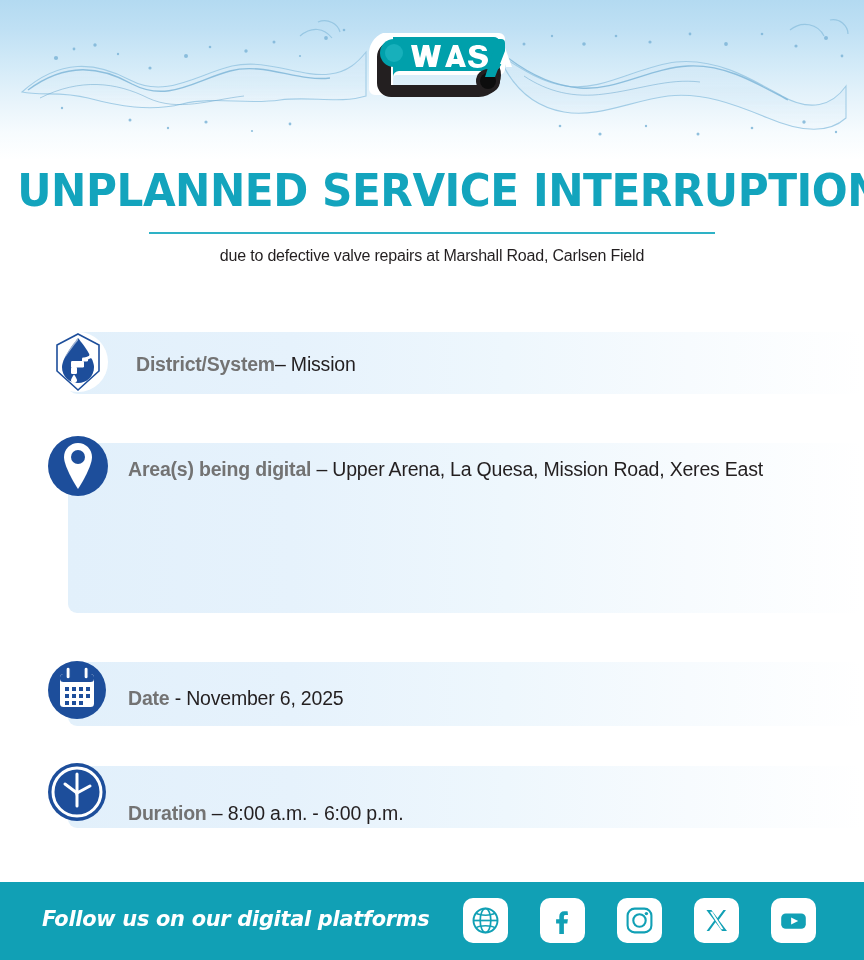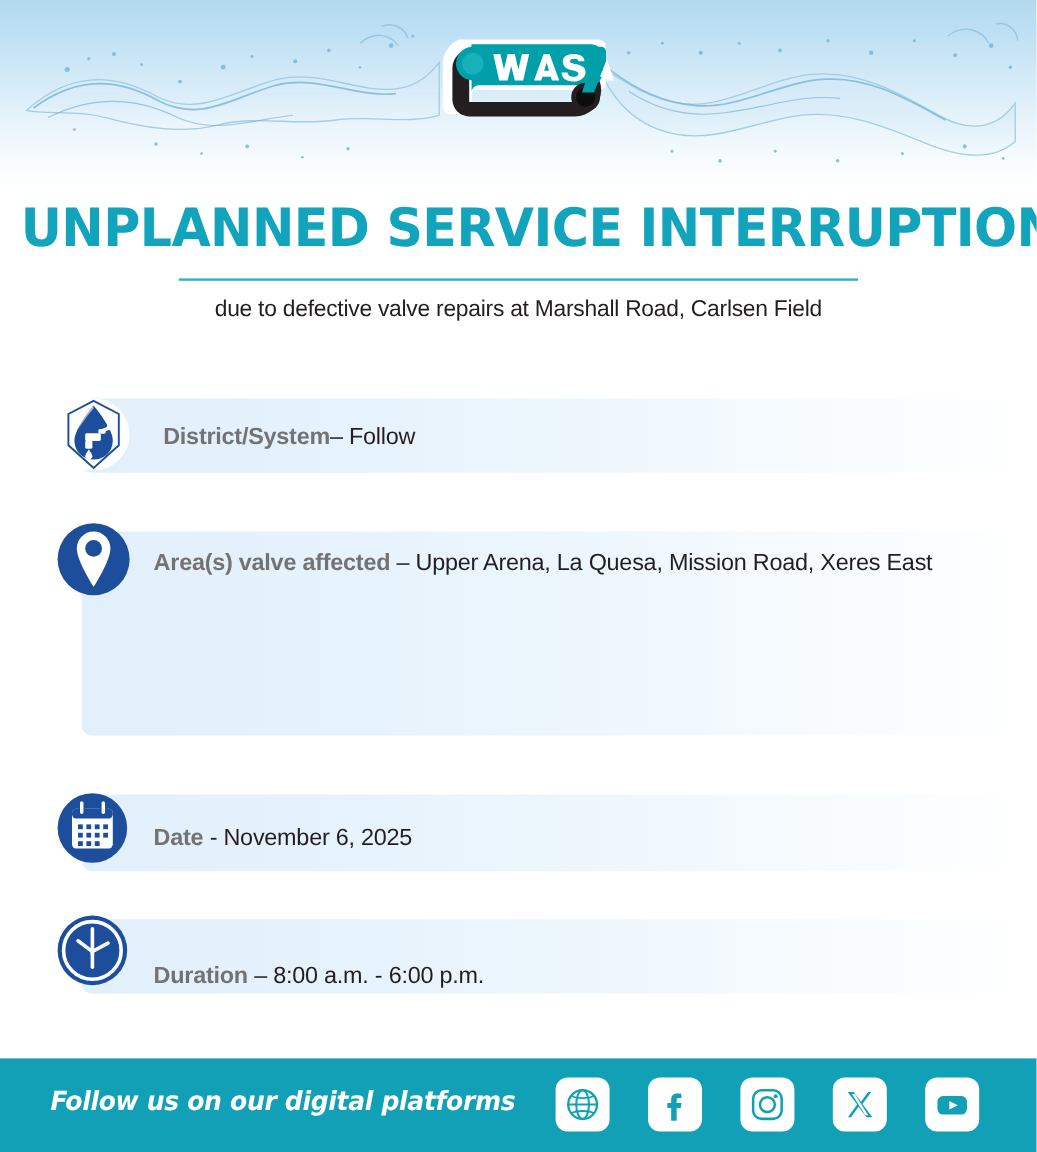--- a/index.html
+++ b/index.html
@@ -78,21 +78,21 @@
 
   .title-rule {
     width: 566px;
     height: 2px;
     background: #2eb2c6;
     margin: 18px auto 0 auto;
   }
 
   .subtitle {
     font-family: "Liberation Sans", sans-serif;
-    font-size: 19px;
+    font-size: 16px;
     color: #231f20;
     margin-top: 13px;
     letter-spacing: -0.2px;
     white-space: nowrap;
   }
 
   
   .info-row {
     position: absolute;
     left: 0;
@@ -324,36 +324,36 @@
           <rect x="24" y="36" width="6" height="7" rx="1.2"></rect>
           <rect x="35" y="26.5" width="6" height="4" rx="1.2"></rect>
           <path d="M37,27 L44,24 L45,26.5 L38,30 Z"></path>
           <circle cx="44.5" cy="25" r="2.4"></circle>
           <path d="M27,43.5 C27,43.5 24,47.5 24,49.3 C24,50.9 25.3,52 27,52
                    C28.7,52 30,50.9 30,49.3 C30,47.5 27,43.5 27,43.5 Z"></path>
         </g>
       </svg>
     </div>
     <div class="row-text">
-      <b>District/System</b><span>–</span>&nbsp;<span>Follow</span>
+      <b>District/System</b><span>–</span>&nbsp;<span>Mission</span>
     </div>
   </div>
 
   <div class="info-row" id="row-area">
     <div class="panel"></div>
     <div class="row-icon">
       <svg width="62" height="62" viewBox="0 0 62 62">
         <circle cx="31" cy="31" r="30" fill="#1d4e9b"></circle>
         <path d="M31,8 C23.3,8 17,14.3 17,22 C17,32.5 31,54 31,54 C31,54 45,32.5 45,22
                  C45,14.3 38.7,8 31,8 Z" fill="#ffffff"></path>
         <circle cx="31" cy="22" r="7" fill="#1d4e9b"></circle>
       </svg>
     </div>
     <div class="row-text">
-      <b>Area(s) valve affected</b>&nbsp;<span>–</span>&nbsp;<span>Upper Arena, La Quesa, Mission Road, Xeres East</span>
+      <b>Area(s) being digital</b>&nbsp;<span>–</span>&nbsp;<span>Upper Arena, La Quesa, Mission Road, Xeres East</span>
     </div>
   </div>
 
   <div class="info-row" id="row-date">
     <div class="panel"></div>
     <div class="row-icon">
       <svg width="60" height="60" viewBox="0 0 60 60">
         <circle cx="30" cy="30" r="29" fill="#1d4e9b"></circle>
         <rect x="13" y="14" width="34" height="33" rx="3.5" fill="#ffffff"></rect>
         <rect x="13" y="14" width="34" height="8" rx="3.5" fill="#1d4e9b"></rect>

